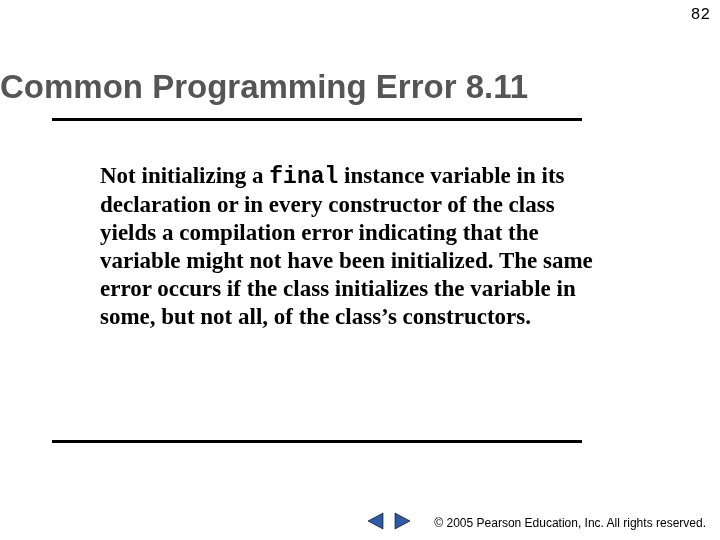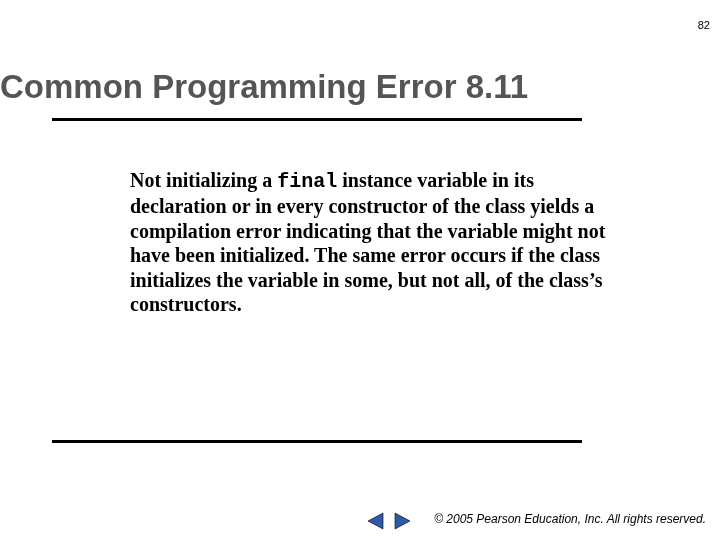--- a/index.html
+++ b/index.html
@@ -8,24 +8,24 @@
     width: 720px;
     height: 540px;
     background: #ffffff;
     font-family: "Times New Roman", Times, serif;
     color: #000;
     overflow: hidden;
     position: relative;
   }
   .page-number {
     position: absolute;
-    top: 19px;
+    top: 6px;
     right: 10px;
-    font-size: 11px;
-    font-family: Liberation Sans, sans-serif;
+    font-size: 16px;
+    font-family: Liberation Mono, monospace;
   }
   .heading {
     position: absolute;
     top: 68px;
     left: 0;
     right: 0;
     font-family: Arial, Helvetica, sans-serif;
     font-size: 33px;
     font-weight: bold;
     color: #555555;
@@ -33,47 +33,45 @@
   .rule-top {
     position: absolute;
     top: 118px;
     left: 52px;
     width: 530px;
     height: 3px;
     background: #000;
   }
   .body-text {
     position: absolute;
-    top: 168px;
+    top: 162px;
     left: 100px;
     width: 500px;
-    font-size: 20px;
+    font-size: 23px;
     line-height: 1.22;
     font-weight: bold;
-    margin-left: 30px;
   }
   .body-text .code {
     font-family: "Courier New", Courier, monospace;
   }
   .rule-bottom {
     position: absolute;
     top: 440px;
     left: 52px;
     width: 530px;
     height: 3px;
     background: #000;
   }
   .footer {
     position: absolute;
     bottom: 10px;
     right: 14px;
     display: flex;
-    align-items: flex-start;
+    align-items: flex-end;
     gap: 22px;
-    font-style: italic;
   }
   .copyright {
     font-family: Arial, Helvetica, sans-serif;
     font-size: 12px;
     color: #000;
     white-space: nowrap;
   }
   .nav {
     display: flex;
     gap: 6px;

